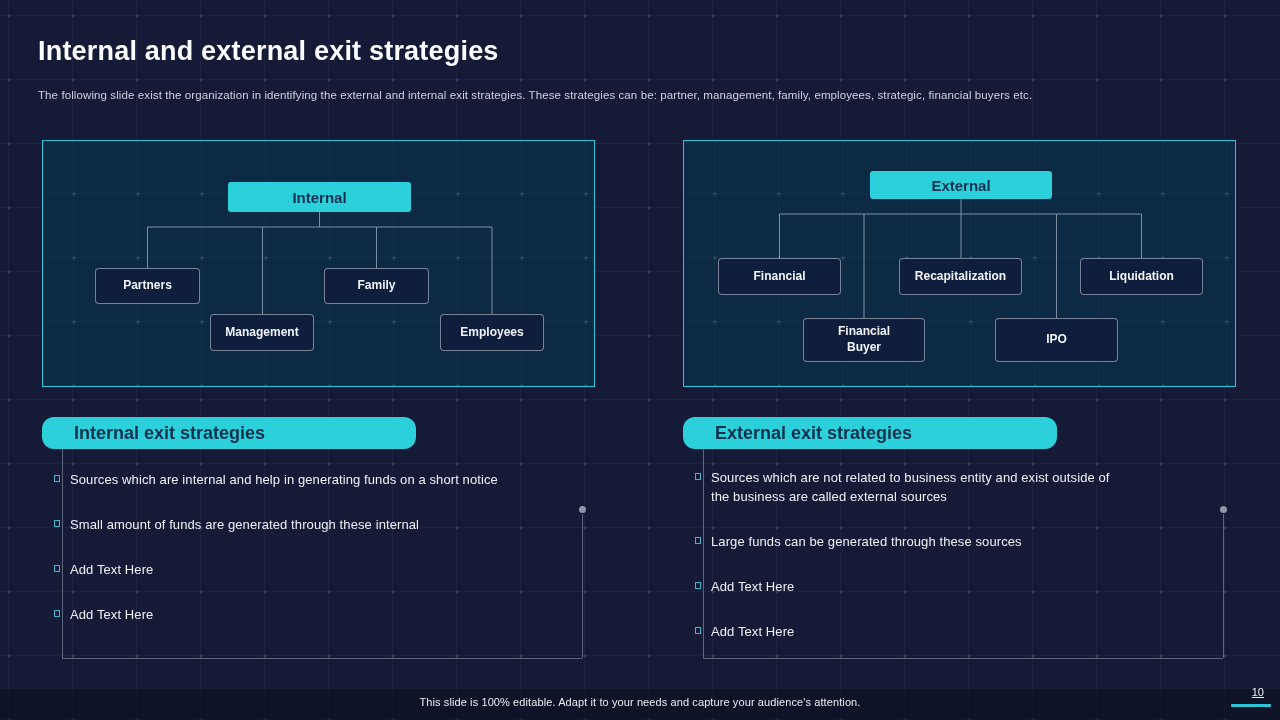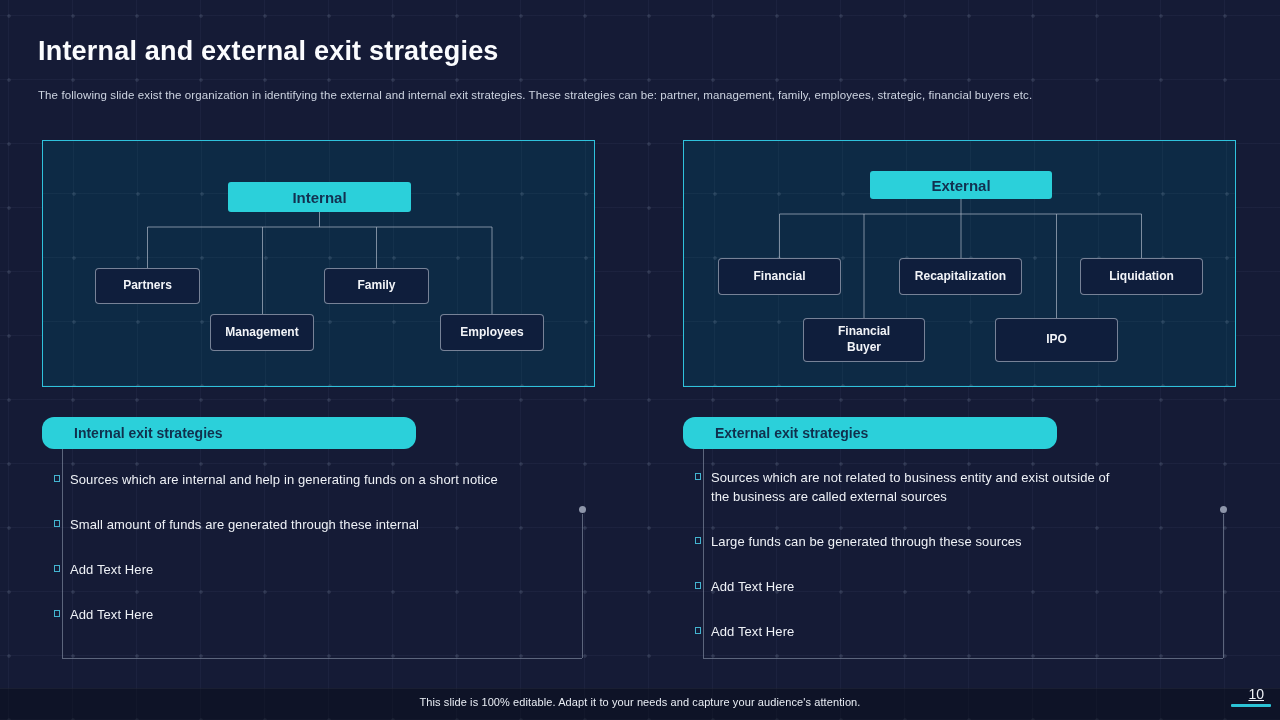--- a/index.html
+++ b/index.html
@@ -66,21 +66,21 @@
   .n-liquidation { left:396px; top:117px; width:123px; height:37px; }
   .n-finbuyer    { left:119px; top:177px; width:122px; height:44px; }
   .n-ipo         { left:311px; top:177px; width:123px; height:44px; }
   .n-finbuyer span { display:inline-block; max-width:68px; }
 
   
   .banner {
     position:absolute; top:417px; width:374px; height:32px;
     background:#2bd0da; border-radius:12px;
     display:flex; align-items:center; padding-left:32px;
-    font-size:14px; font-weight:bold; color:#10304d;
+    font-size:18px; font-weight:bold; color:#10304d;
   }
   .banner-left  { left:42px; }
   .banner-right { left:683px; }
 
   
   .list { position:absolute; top:470px; list-style:none; }
   .list-left  { left:54px;  width:540px; }
   .list-right { left:695px; width:425px; top:468px; }
   .list li { display:flex; align-items:flex-start; gap:10px; margin-bottom:26px; }
   .list .li-text { font-size:13px; color:#eef1f6; line-height:19px; letter-spacing:0.1px; }
@@ -111,21 +111,21 @@
     position:absolute; left:0; top:688px; width:1280px; height:32px;
     background:rgba(8,11,23,0.5);
     border-top:1px solid rgba(255,255,255,0.05);
   }
   .footer-text {
     position:absolute; left:0; top:696px; width:1280px;
     text-align:center; font-size:11px; color:#e9edf4; letter-spacing:0.1px;
   }
   .page-num {
     position:absolute; right:16px; top:686px;
-    font-size:14px; color:#eef1f6;text-decoration:underline;
+    font-size:11px; color:#eef1f6;text-decoration:underline;
   }
   .page-bar {
     position:absolute; right:9px; top:704px; width:40px; height:3px;
     background:#2cc3d6; border-radius:1px;
   }
 </style>
 </head>
 <body>
 
 <div class="slide">

